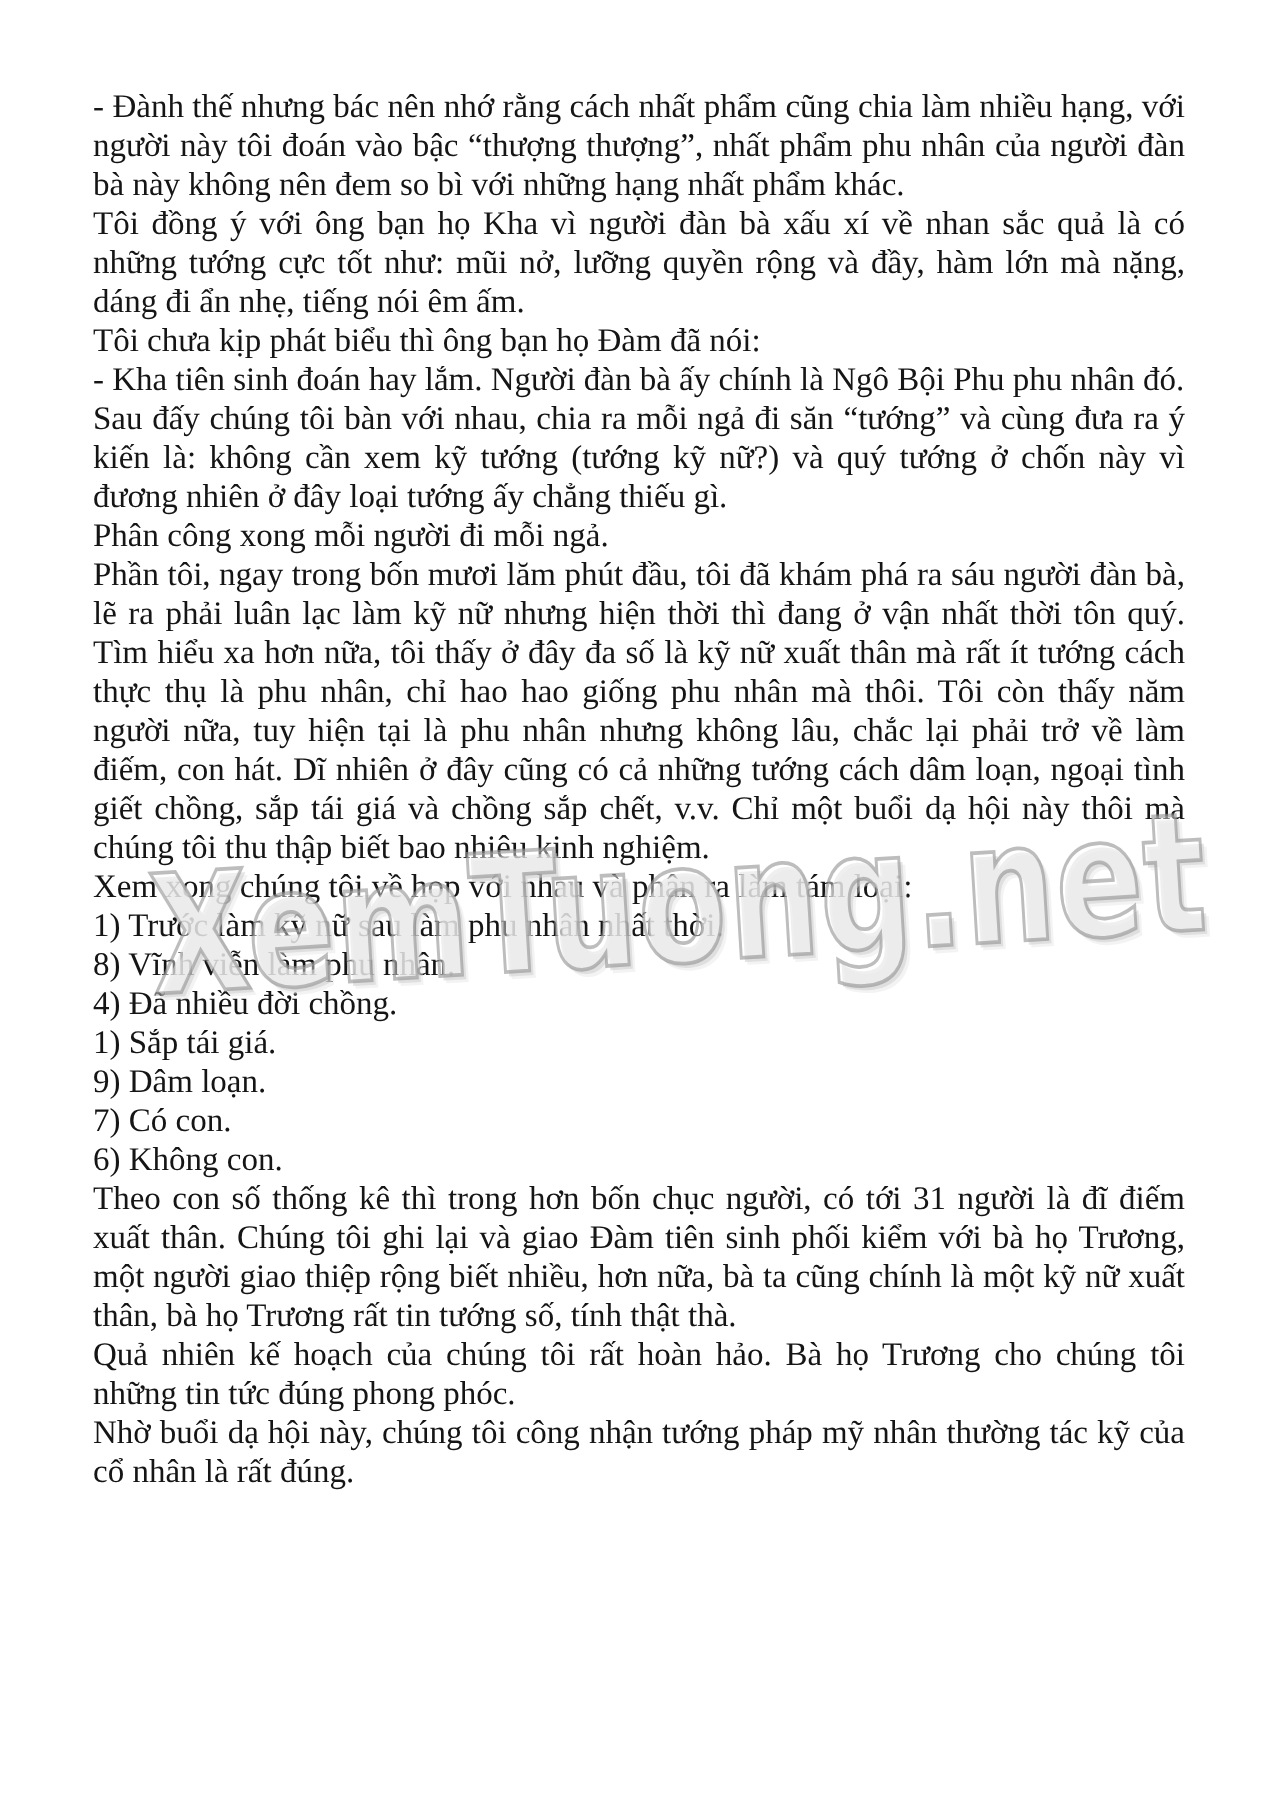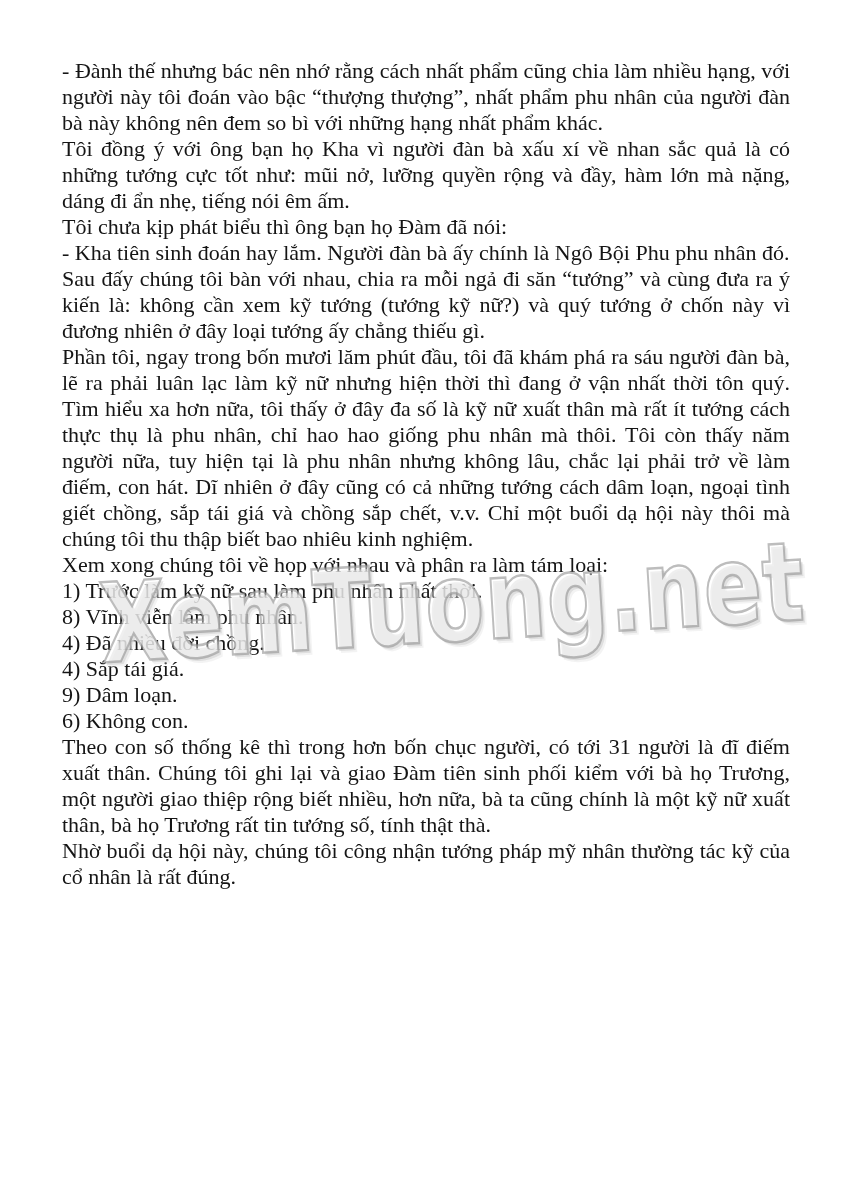--- a/index.html
+++ b/index.html
@@ -85,29 +85,32 @@
 <body>
 
 <div class="page">
 
   <div class="content">
       <p class="para">- Đành thế nhưng bác nên nhớ rằng cách nhất phẩm cũng chia làm nhiều hạng, với người này tôi đoán vào bậc “thượng thượng”, nhất phẩm phu nhân của người đàn bà này không nên đem so bì với những hạng nhất phẩm khác.</p>
       <p class="para">Tôi đồng ý với ông bạn họ Kha vì người đàn bà xấu xí về nhan sắc quả là có những tướng cực tốt như: mũi nở, lưỡng quyền rộng và đầy, hàm lớn mà nặng, dáng đi ẩn nhẹ, tiếng nói êm ấm.</p>
       <p class="para">Tôi chưa kịp phát biểu thì ông bạn họ Đàm đã nói:</p>
       <p class="para">- Kha tiên sinh đoán hay lắm. Người đàn bà ấy chính là Ngô Bội Phu phu nhân đó.</p>
       <p class="para">Sau đấy chúng tôi bàn với nhau, chia ra mỗi ngả đi săn “tướng” và cùng đưa ra ý kiến là: không cần xem kỹ tướng (tướng kỹ nữ?) và quý tướng ở chốn này vì đương nhiên ở đây loại tướng ấy chẳng thiếu gì.</p>
+      <p class="para">Phân công xong mỗi người đi mỗi ngả.</p>
       <p class="para">Phần tôi, ngay trong bốn mươi lăm phút đầu, tôi đã khám phá ra sáu người đàn bà, lẽ ra phải luân lạc làm kỹ nữ nhưng hiện thời thì đang ở vận nhất thời tôn quý. Tìm hiểu xa hơn nữa, tôi thấy ở đây đa số là kỹ nữ xuất thân mà rất ít tướng cách thực thụ là phu nhân, chỉ hao hao giống phu nhân mà thôi. Tôi còn thấy năm người nữa, tuy hiện tại là phu nhân nhưng không lâu, chắc lại phải trở về làm điếm, con hát. Dĩ nhiên ở đây cũng có cả những tướng cách dâm loạn, ngoại tình giết chồng, sắp tái giá và chồng sắp chết, v.v. Chỉ một buổi dạ hội này thôi mà chúng tôi thu thập biết bao nhiêu kinh nghiệm.</p>
       <p class="para">Xem xong chúng tôi về họp với nhau và phân ra làm tám loại:</p>
       <p class="para">1) Trước làm kỹ nữ sau làm phu nhân nhất thời.</p>
       <p class="para">8) Vĩnh viễn làm phu nhân.</p>
       <p class="para">4) Đã nhiều đời chồng.</p>
-      <p class="para">4) Sắp tái giá.</p>
+      <p class="para">1) Sắp tái giá.</p>
       <p class="para">9) Dâm loạn.</p>
+      <p class="para">7) Có con.</p>
       <p class="para">6) Không con.</p>
       <p class="para">Theo con số thống kê thì trong hơn bốn chục người, có tới 31 người là đĩ điếm xuất thân. Chúng tôi ghi lại và giao Đàm tiên sinh phối kiểm với bà họ Trương, một người giao thiệp rộng biết nhiều, hơn nữa, bà ta cũng chính là một kỹ nữ xuất thân, bà họ Trương rất tin tướng số, tính thật thà.</p>
+      <p class="para">Quả nhiên kế hoạch của chúng tôi rất hoàn hảo. Bà họ Trương cho chúng tôi những tin tức đúng phong phóc.</p>
       <p class="para">Nhờ buổi dạ hội này, chúng tôi công nhận tướng pháp mỹ nhân thường tác kỹ của cổ nhân là rất đúng.</p>
     </div>
 
   <div class="watermark">
     <span class="watermark-text">XemTuong.net</span>
   </div>
 
   <div class="footer">
     <span class="footer-inner" style="color: rgb(38, 38, 38);"><span>Qúy vị hãy vào trang chủ </span><a class="footer-link" style="color: rgb(43, 82, 165);">XemTuong.net</a><span> để xem thêm nhiều mục hay khác</span></span>
   </div>

